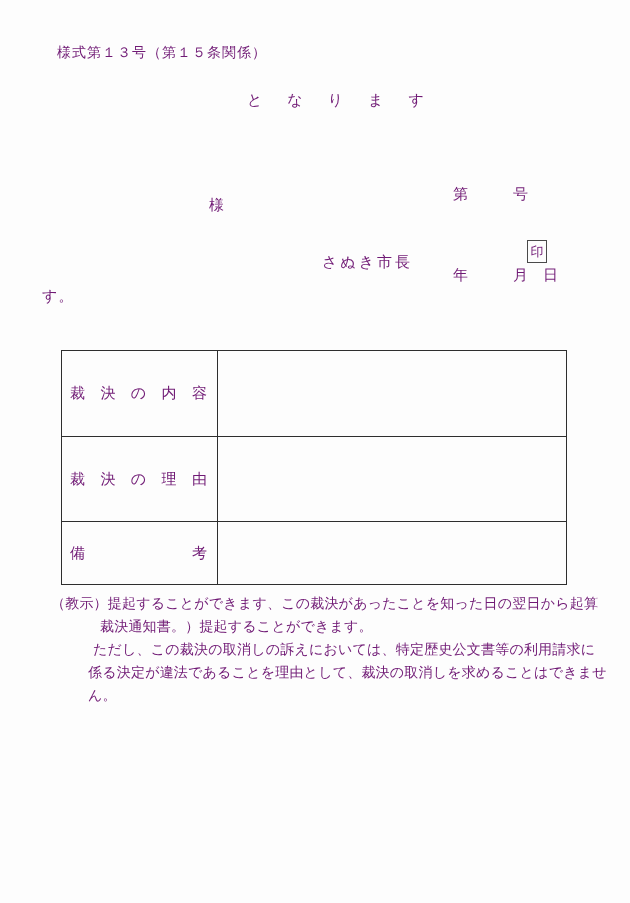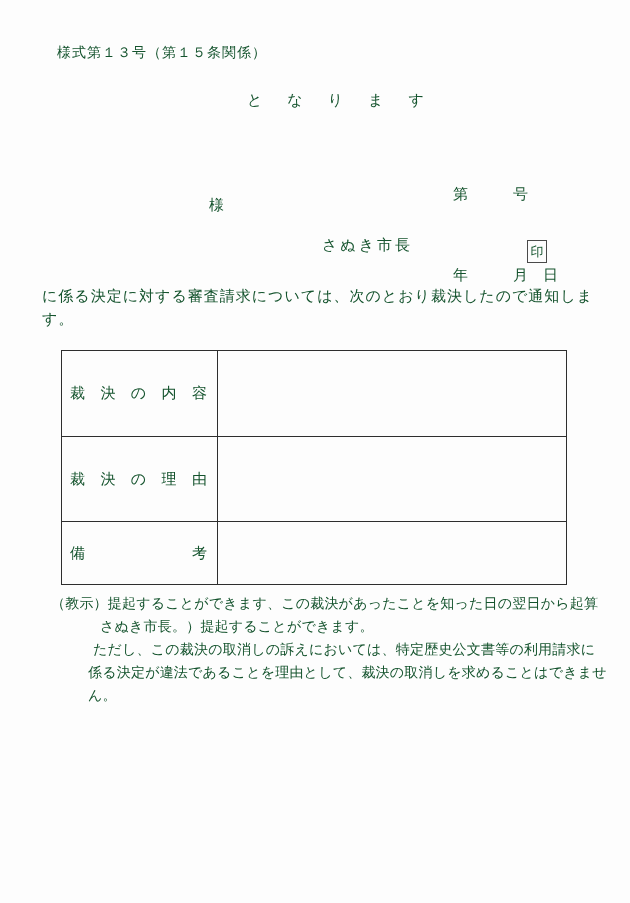--- a/index.html
+++ b/index.html
@@ -1,38 +1,38 @@
 <!DOCTYPE html>
 <html><head>
 <meta charset="utf-8">
 <style>
   html, body { margin:0; padding:0; background:#e9e9e9; }
   .page {
     position:relative; width:630px; height:903px; margin:0 auto;
     background:#fdfdfd; overflow:hidden;
     font-family:"Liberation Serif","DejaVu Serif",serif;
-    color:#14532d;
+    color:#701a75;
   }
   .form-number {
     position:absolute; left:57px; top:44px;
     font-size:14px; letter-spacing:1px; white-space:pre;
   }
   .doc-title {
     position:absolute; left:247px; top:91px;
     font-size:15px; letter-spacing:25px; white-space:pre;
   }
   .ref-block {
     position:absolute; right:72px; top:127px;
     text-align:left; font-size:15px; line-height:27px; white-space:pre;
   }
   .addressee {
     position:absolute; left:209px; top:196px; font-size:15px;
   }
   .sender {
-    position:absolute; left:322px; top:236px;
+    position:absolute; left:322px; top:253px;
     font-size:15px; letter-spacing:3px; white-space:pre;
   }
   .seal-box {
     position:absolute; left:527px; top:240px;
     width:18px; height:21px; border:1px solid #4a4a4a;
     display:flex; align-items:center; justify-content:center;
     font-size:13px; line-height:1;
   }
   .body-par {
     position:absolute; left:42px; top:285px; width:566px;
@@ -80,21 +80,20 @@
 
   <div class="addressee">様</div>
 
   <div class="sender">さぬき市長</div>
 
   <div class="seal-box">
     <span>印</span>
   </div>
 
   <div class="body-par">
-    <div>に係る決定に対する審査請求については、次のとおり裁決したので通知しま</div>
     <div>す。</div>
   </div>
 
   <table class="decision-table">
     <tbody>
         <tr class="row-content">
       <td class="label-cell">
         <div class="label-flex">
               <span>裁</span>
               <span>決</span>
@@ -124,19 +123,19 @@
               <span>考</span>
             </div>
       </td>
       <td class="value-cell"></td>
     </tr>
   </tbody>
     </table>
 
   <div class="notice">
     <div>（教示）提起することができます、この裁決があったことを知った日の翌日から起算</div>
-    <div class="n-cont1">さぬき市長。）提起することができます。</div>
+    <div class="n-cont1">裁決通知書。）提起することができます。</div>
     <div class="n-first2">ただし、この裁決の取消しの訴えにおいては、特定歴史公文書等の利用請求に</div>
     <div class="n-cont2">係る決定が違法であることを理由として、裁決の取消しを求めることはできませ</div>
     <div class="n-cont2">ん。</div>
   </div>
 
 </div>
 
 </body></html>

